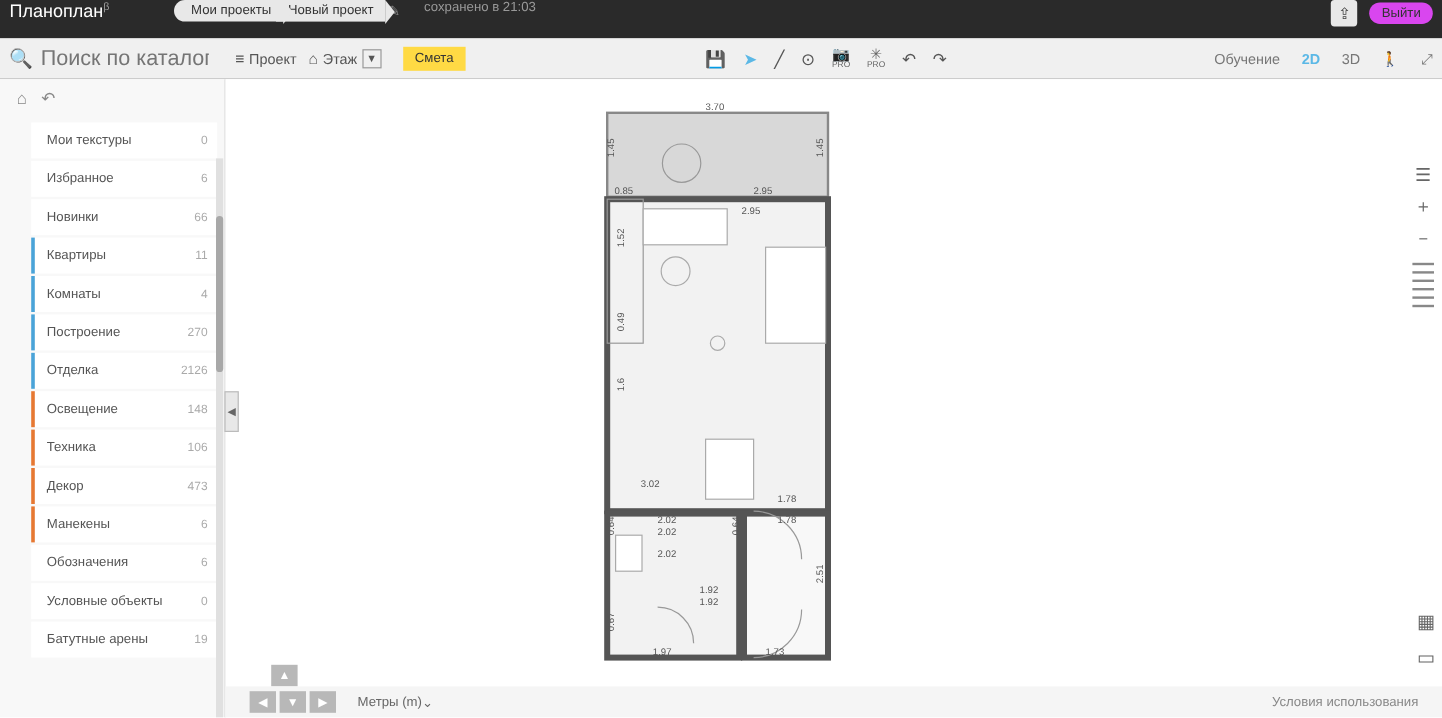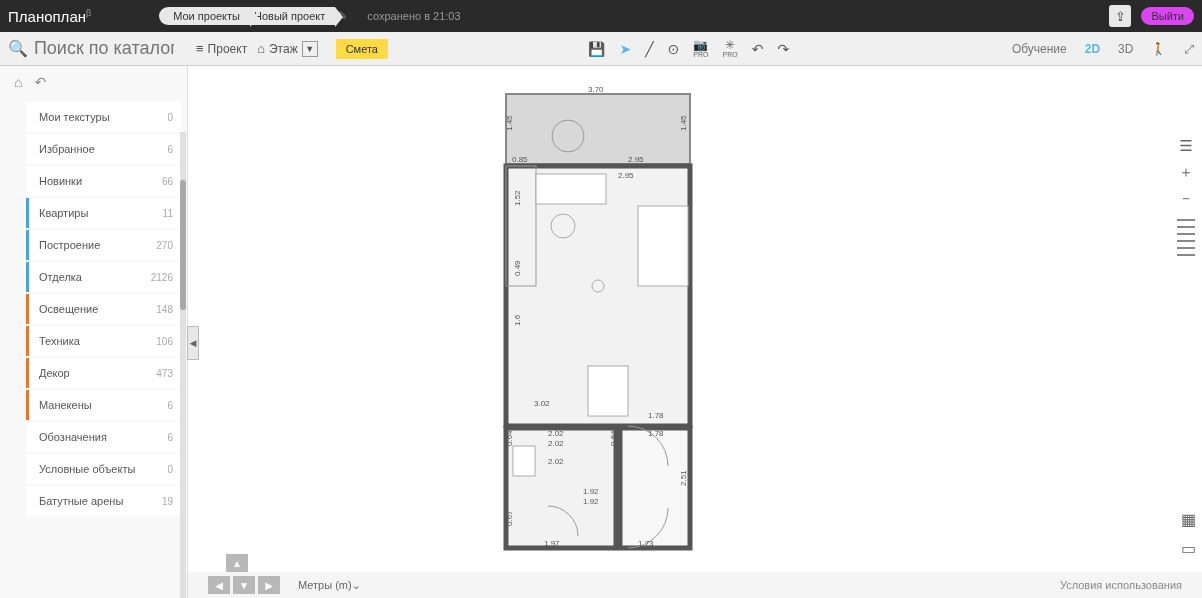--- a/index.html
+++ b/index.html
@@ -1,22 +1,22 @@
 <!DOCTYPE html>
 <html><head>
 <meta charset="utf-8">
 <style>
 *{box-sizing:border-box;margin:0;padding:0;font-family:Arial,sans-serif}
 body{width:1202px;height:598px;overflow:hidden;background:#fff;position:relative}
-.topbar{height:32px;background:#2a2a2a;display:flex;align-items:center;padding:0 8px;color:#ccc;font-size:12px}
+.topbar{height:32px;background:#2a2a2a;display:flex;align-items:flex-start;padding:0 8px;color:#ccc;font-size:12px}
 .logo{color:#fff;font-size:15px;margin-right:8px}
 .logo sup{font-size:9px;color:#999}
 .lang-btns{display:flex;gap:1px;margin-right:20px}
 .lang-btn{background:#e8e8e8;color:#333;padding:2px 4px;font-size:10px;border-radius:2px;cursor:pointer}
-.breadcrumb{display:flex;align-items:center;margin-left:60px}
+.breadcrumb{display:flex;align-items:center;margin-left:46px}
 .bc-chip{background:#e8e8e8;color:#333;padding:3px 10px;font-size:11px;cursor:pointer;position:relative;margin-right:-6px}
 .bc-chip:first-child{border-radius:10px 0 0 10px;padding-left:14px}
 .bc-chip::after{content:'';position:absolute;right:-8px;top:0;border-left:8px solid #e8e8e8;border-top:10px solid transparent;border-bottom:10px solid transparent;z-index:1}
 .edit-icon{margin-left:8px;color:#888;cursor:pointer}
 .save-status{margin-left:20px;color:#999;font-size:11px}
 .top-right{margin-left:auto;display:flex;align-items:center;gap:10px}
 .share-btn{width:22px;height:22px;background:#e8e8e8;border-radius:3px;display:flex;align-items:center;justify-content:center;cursor:pointer;color:#444;font-size:13px}
 .logout-btn{background:#d946ef;color:#333;padding:3px 10px;border-radius:10px;font-size:11px;cursor:pointer}
 .toolbar{height:34px;background:#f0f0f0;border-bottom:1px solid #ccc;display:flex;align-items:center;padding:0 8px}
 .search-wrap{width:180px;display:flex;align-items:center;gap:6px;color:#999}
@@ -136,20 +136,24 @@
         </div>
         <div class="cat-item ">
           <span>Новинки</span>
           <span class="cat-count">66</span>
         </div>
         <div class="cat-item blue">
           <span>Квартиры</span>
           <span class="cat-count">11</span>
         </div>
         <div class="cat-item blue">
+          <span>Комнаты</span>
+          <span class="cat-count">4</span>
+        </div>
+        <div class="cat-item blue">
           <span>Построение</span>
           <span class="cat-count">270</span>
         </div>
         <div class="cat-item blue">
           <span>Отделка</span>
           <span class="cat-count">2126</span>
         </div>
         <div class="cat-item orange">
           <span>Освещение</span>
           <span class="cat-count">148</span>

